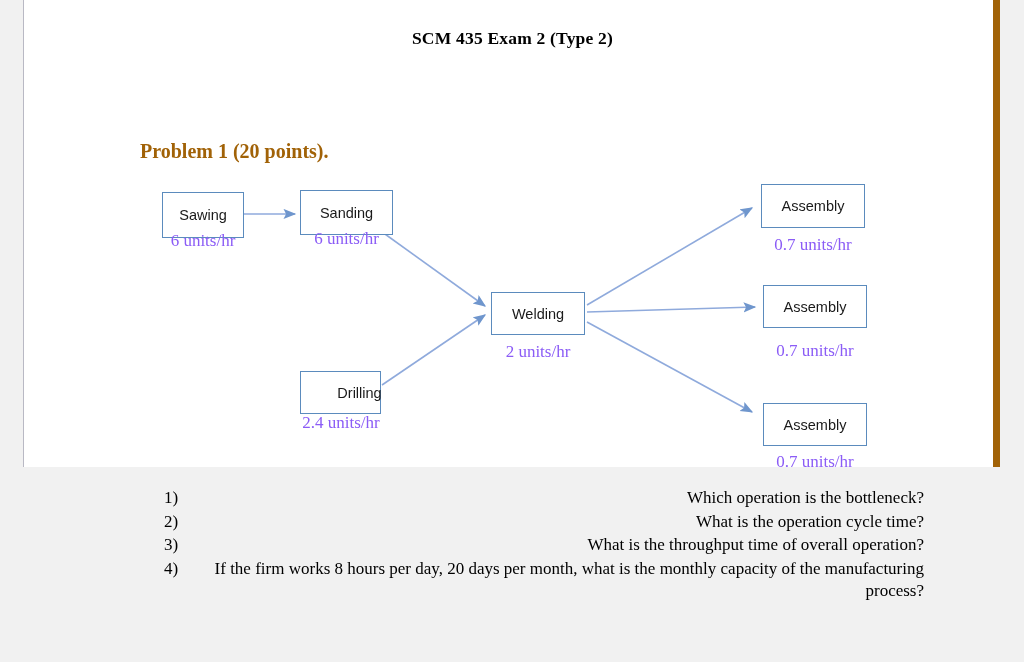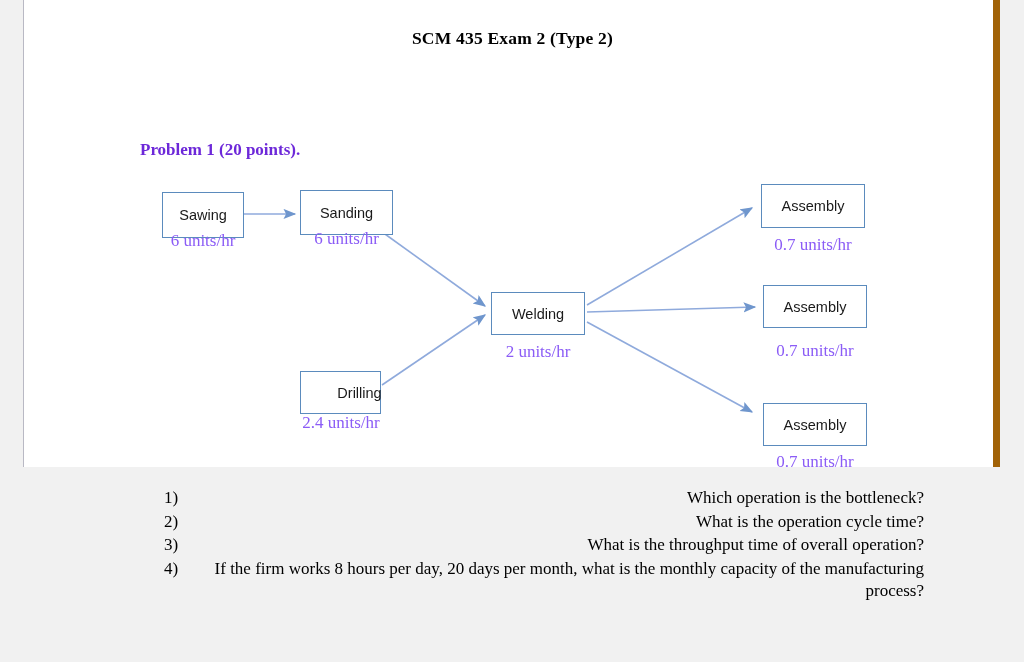--- a/index.html
+++ b/index.html
@@ -35,22 +35,22 @@
     font-size: 17.5px;
     color: #000000;
     letter-spacing: 0.2px;
   }
   #problem-heading {
     position: absolute;
     left: 116px;
     top: 140px;
     font-family: "Liberation Serif", serif;
     font-weight: bold;
-    font-size: 17px;
-    color: #6d28d9;
+    font-size: 20px;
+    color: #a16207;
     text-align: right;
   }
   #diagram {
     position: absolute;
     left: 0;
     top: 0;
     width: 977px;
     height: 500px;
   }
   #arrow-layer {

